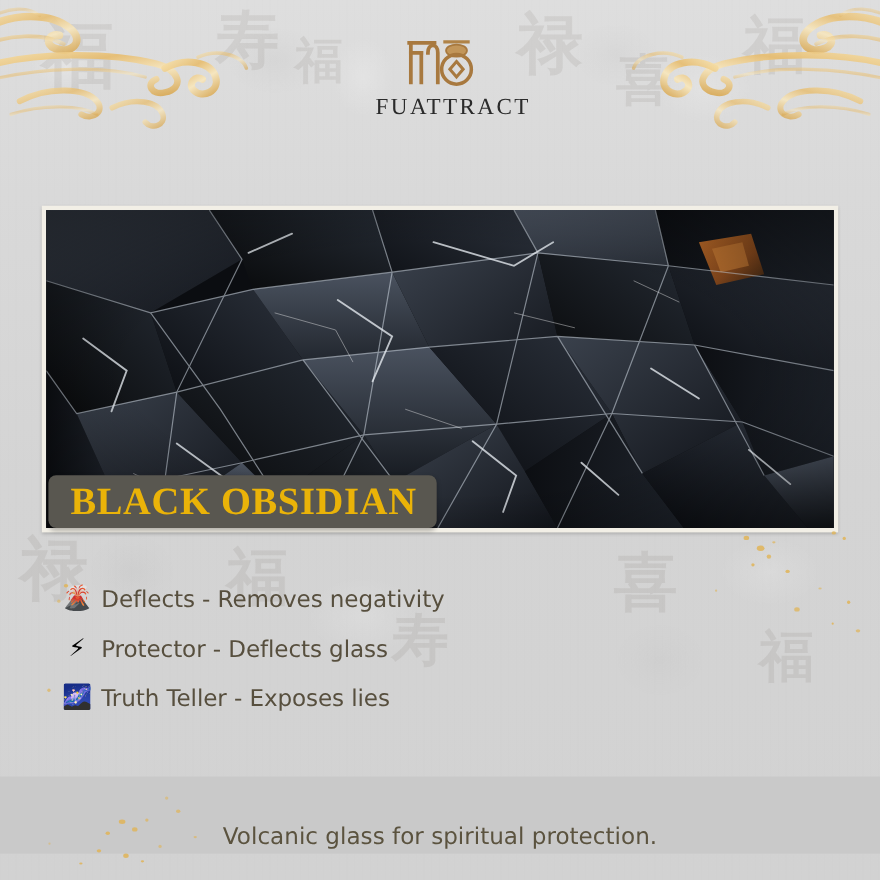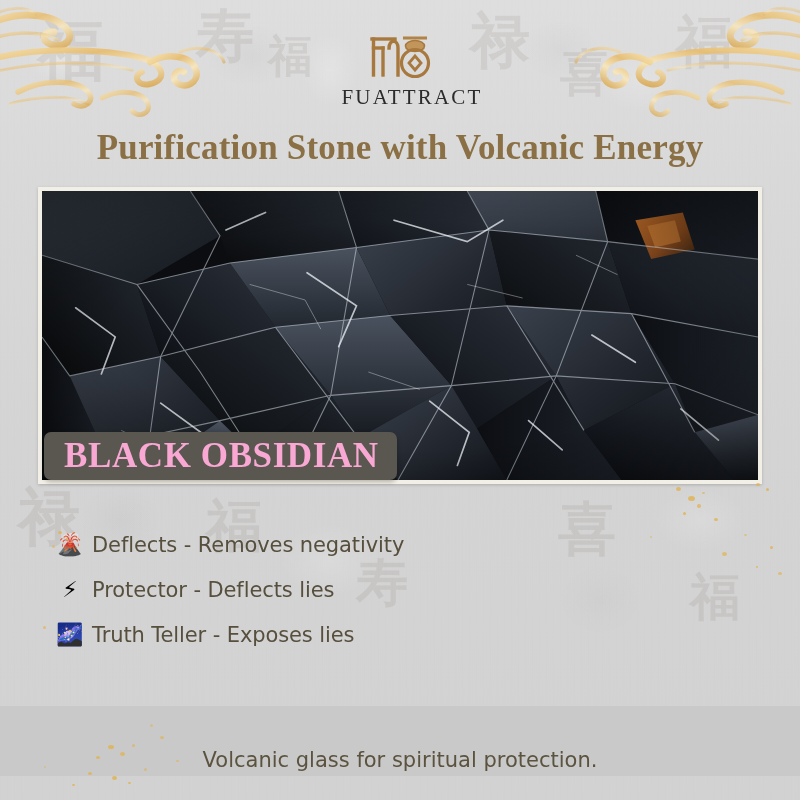--- a/index.html
+++ b/index.html
@@ -132,21 +132,21 @@
     align-items: center;
     background: #595750;
     border-radius: 7px;
     box-shadow: 0 2px 4px rgba(0,0,0,.25);
   }
   #stone-banner-text {
     font-family: "Liberation Serif", serif;
     font-weight: 700;
     font-size: 35px;
     letter-spacing: .6px;
-    color: #f9a8d4;
+    color: #eab308;
     white-space: nowrap;
   }
 
   
   #benefits {
     position: absolute;
     left: 48px;
     top: 522px;
     width: 520px;
   }
@@ -275,21 +275,20 @@
           <path d="M36 8 H60"></path>
         </g>
         <ellipse cx="48" cy="16" rx="9.5" ry="5.5" fill="#c2965a" stroke="#a8793f" stroke-width="1.6"></ellipse>
         <circle cx="48" cy="33" r="13.5" fill="none" stroke="#a8793f" stroke-width="3.2"></circle>
         <path d="M48 26 L54 33 L48 40 L42 33 Z" fill="none" stroke="#a8793f" stroke-width="2.8"></path>
       </svg>
     </span>
     <span id="brand-name">FUATTRACT</span>
   </div>
 
-  <div id="headline">Purification Stone with Volcanic Energy</div>
 
   <div id="hero">
     <div id="hero-photo">
       <svg viewBox="0 0 724 297" preserveAspectRatio="none" xmlns="http://www.w3.org/2000/svg">
         <defs>
           <linearGradient id="f1" x1="0" y1="0" x2="1" y2="1">
             <stop offset="0%" stop-color="#3a414c"></stop>
               <stop offset="100%" stop-color="#12151b"></stop>
           </linearGradient>
           <linearGradient id="f2" x1="1" y1="0" x2="0" y2="1">
@@ -395,21 +394,21 @@
     <span id="stone-banner-text">BLACK OBSIDIAN</span>
   </div>
 
   <div id="benefits">
     <div class="benefit">
       <span class="benefit-icon">🌋</span>
       <span class="benefit-text">Deflects - Removes negativity</span>
     </div>
     <div class="benefit">
       <span class="benefit-icon">⚡</span>
-      <span class="benefit-text">Protector - Deflects lies</span>
+      <span class="benefit-text">Protector - Deflects glass</span>
     </div>
     <div class="benefit">
       <span class="benefit-icon">🌌</span>
       <span class="benefit-text">Truth Teller - Exposes lies</span>
     </div>
   </div>
 
   <div id="footer-band"></div>
   <div id="footer-text">Volcanic glass for spiritual protection.</div>
 

